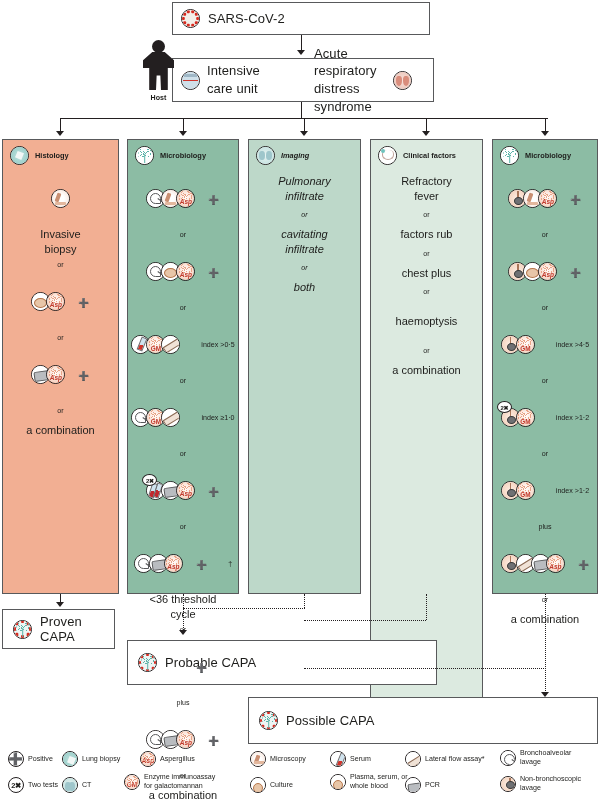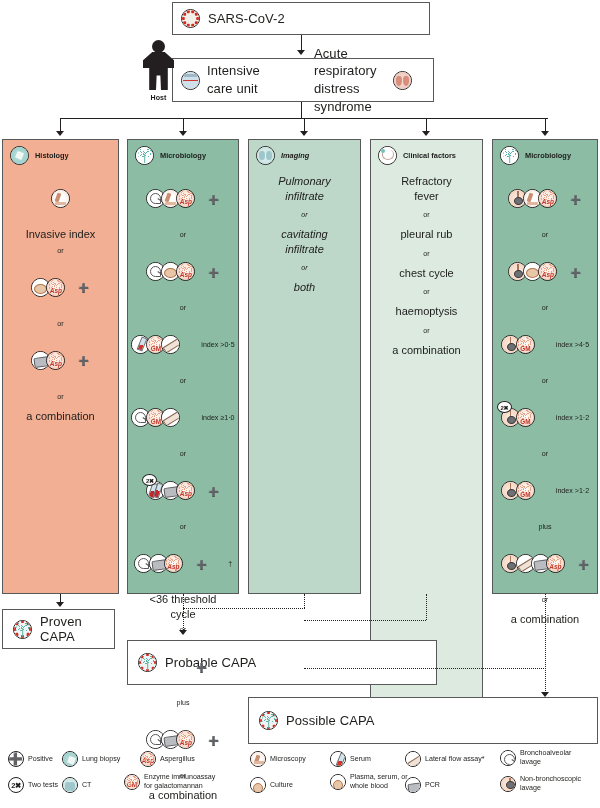--- a/index.html
+++ b/index.html
@@ -224,21 +224,21 @@
       </div>
       <div class="col-body">
         <div style="display: flex; flex-direction: column; align-items: center;">
           <div class="crow">
             <div class="chipgrp" style="position: relative;">
               <div class="chip">
                 <div class="scope"></div>
               </div>
             </div>
           </div>
-          <div class="ctext" style="margin-top: 1px; max-width: 70px;">Invasive index</div>
+          <div class="ctext" style="margin-top: 1px; max-width: 70px;">Invasive biopsy</div>
         </div>
         <div class="orw">or</div>
         <div style="display: flex; flex-direction: column; align-items: center;">
           <div class="crow">
             <div class="chipgrp" style="position: relative;">
               <div class="chip">
                 <div class="culture"></div>
               </div>
               <div class="chip">
                 <div class="asp">
@@ -467,25 +467,25 @@
     <div class="col" style="left: 370px; top: 139px; width: 113px; height: 573px; background: rgb(220, 234, 224);">
       <div class="col-head">
         <div class="chip">
           <div class="steth"></div>
         </div>
         <div class="title">Clinical factors</div>
       </div>
       <div class="col-body">
         <div class="ctext" style="margin: 3px 0px; max-width: 70px;">Refractory fever</div>
         <div class="orw">or</div>
-        <div class="ctext" style="margin: 3px 0px; max-width: 70px;">pleural rub</div>
-        <div class="orw">or</div>
-        <div class="ctext" style="margin: 3px 0px; max-width: 70px;">chest cycle</div>
-        <div class="orw">or</div>
-        <div class="ctext" style="margin: 3px 0px; max-width: 70px;">haemoptysis</div>
+        <div class="ctext" style="margin: 3px 0px; max-width: 70px;">factors rub</div>
+        <div class="orw">or</div>
+        <div class="ctext" style="margin: 3px 0px; max-width: 70px;">chest plus</div>
+        <div class="orw">or</div>
+        <div class="ctext" style="margin: 13px 0px; max-width: 70px;">haemoptysis</div>
         <div class="orw">or</div>
         <div class="ctext" style="margin: 3px 0px; max-width: 70px;">a combination</div>
       </div>
     </div>
     <div class="col" style="left: 492px; top: 139px; width: 106px; height: 455px; background: rgb(140, 188, 164);">
       <div class="col-head">
         <div class="chip">
           <div class="fungus">
             <div class="hd"></div>
             <div class="st"></div>

